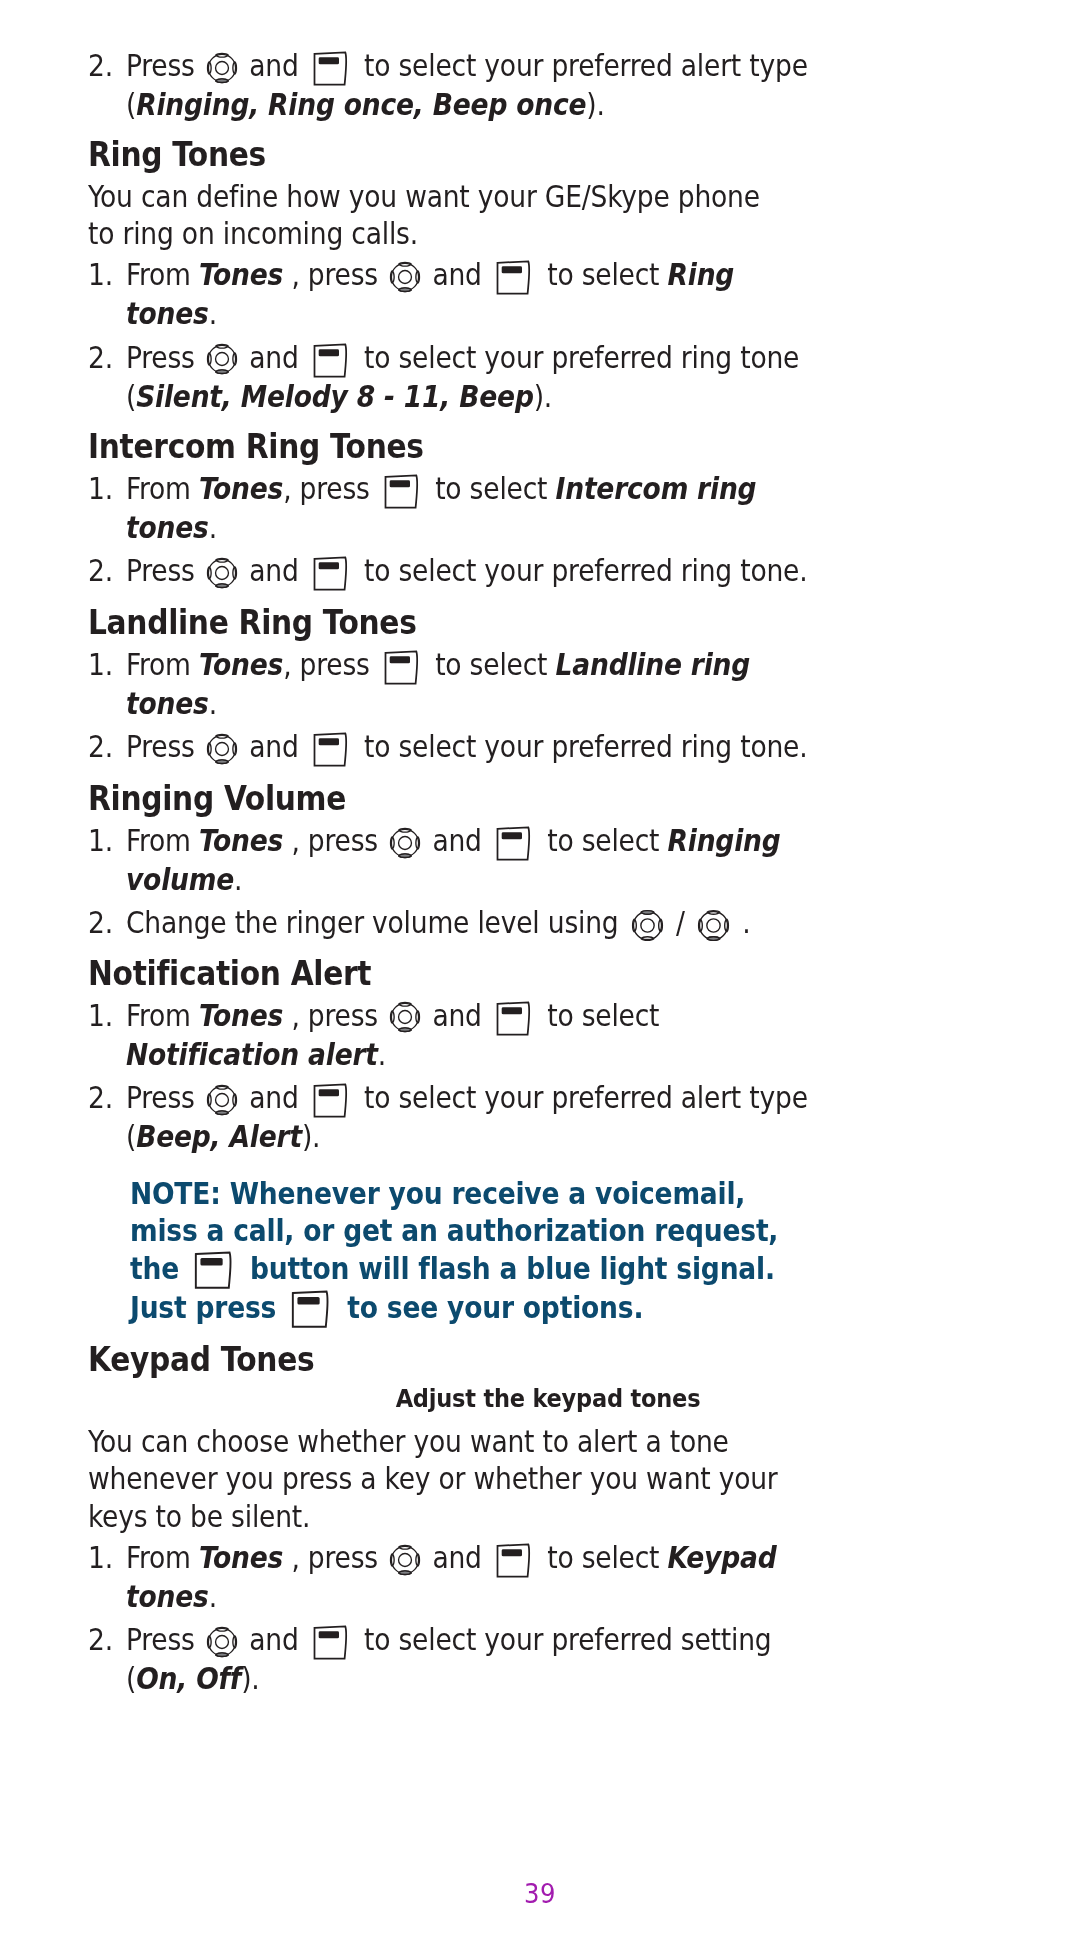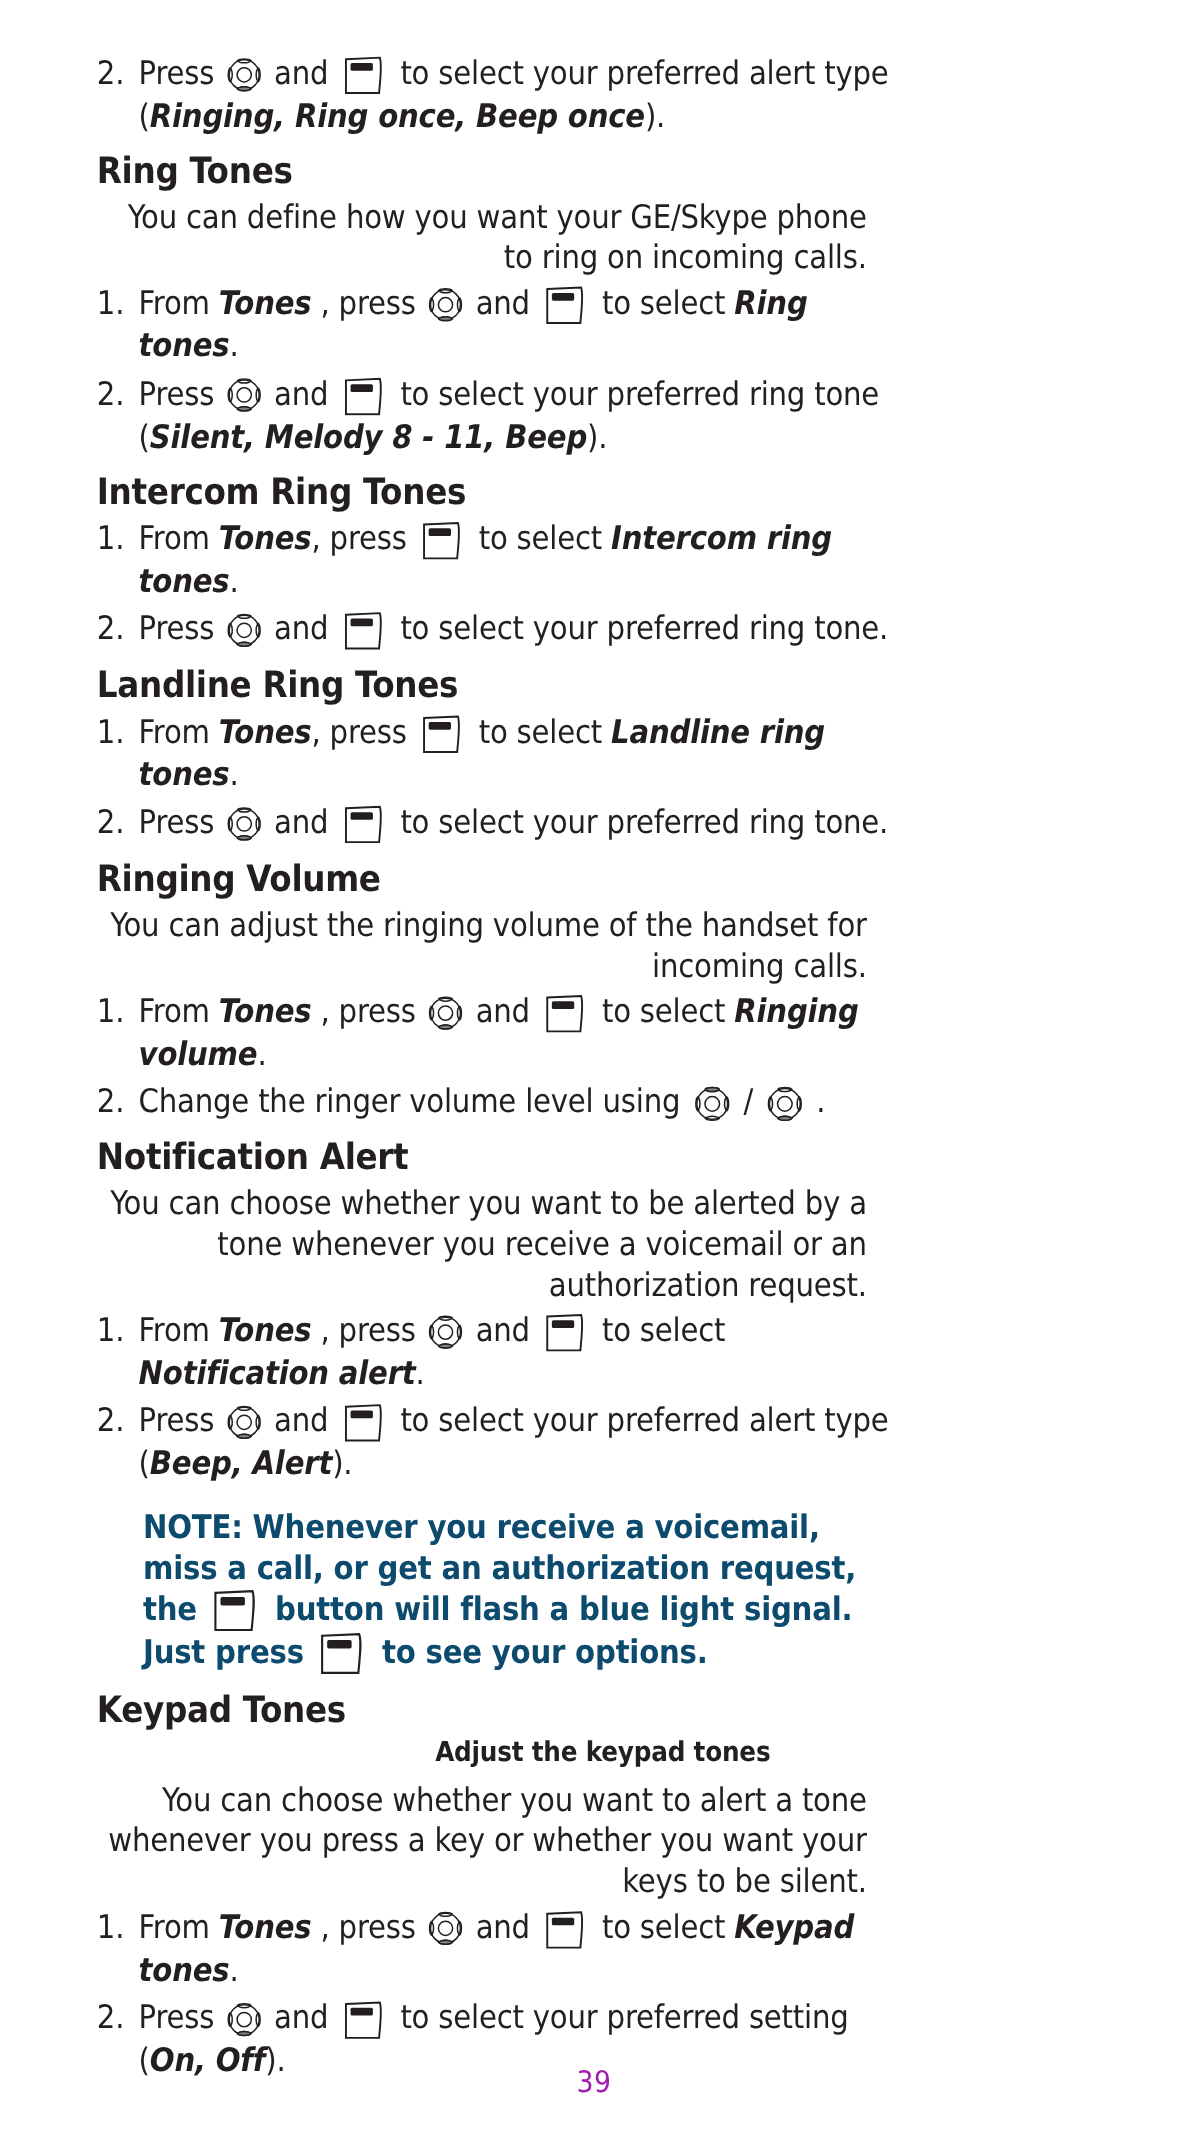--- a/index.html
+++ b/index.html
@@ -29,21 +29,20 @@
     font-size: 29.5px;
     line-height: 1.26;
     letter-spacing: -0.2px;
     color: #231f20;
     font-stretch: condensed;
   }
 
   .para {
     margin: 0 0 4px 0;
     max-width: 700px;
-    text-align: right;
   }
 
   .step {
     position: relative;
     margin: 0 0 6px 0;
     padding-left: 38px;
     max-width: 720px;
   }
   .step .num {
     position: absolute;
@@ -199,21 +198,20 @@
     <span class="num">2.</span><span>Press </span><span class="ico nav"><svg viewBox="0 0 100 100">
           <use href="#navpad-base"></use>
           <path d="M32 88 C38 94 62 94 68 88 C62 80 38 80 32 88 Z" fill="#808285" stroke="#231f20" stroke-width="4"></path>
         </svg></span><span> and </span><span class="ico soft"><svg viewBox="0 0 120 100">
           <path d="M10 8 L98 4 C104 22 100 52 96 96 L10 96 Z" fill="#ffffff" stroke="#231f20" stroke-width="5"></path>
           <rect x="22" y="18" width="58" height="20" rx="4" fill="#231f20"></rect>
         </svg></span><span> to select your preferred ring tone.</span>
   </p>
 
   <h2 class="section">Ringing Volume</h2>
-  <p class="para">You can adjust the ringing volume of the handset for incoming calls.</p>
 
   <p class="step">
     <span class="num">1.</span><span>From </span><span class="bi">Tones</span><span> , press </span><span class="ico nav"><svg viewBox="0 0 100 100">
           <use href="#navpad-base"></use>
           <path d="M32 88 C38 94 62 94 68 88 C62 80 38 80 32 88 Z" fill="#808285" stroke="#231f20" stroke-width="4"></path>
         </svg></span><span> and </span><span class="ico soft"><svg viewBox="0 0 120 100">
           <path d="M10 8 L98 4 C104 22 100 52 96 96 L10 96 Z" fill="#ffffff" stroke="#231f20" stroke-width="5"></path>
           <rect x="22" y="18" width="58" height="20" rx="4" fill="#231f20"></rect>
         </svg></span><span> to select </span><span class="bi">Ringing volume</span><span>.</span>
   </p>
@@ -222,21 +220,20 @@
     <span class="num">2.</span><span>Change the ringer volume level using </span><span class="ico navbig"><svg viewBox="0 0 100 100">
           <use href="#navpad-base"></use>
           <path d="M32 12 C38 6 62 6 68 12 C62 20 38 20 32 12 Z" fill="#808285" stroke="#231f20" stroke-width="4"></path>
         </svg></span><span> / </span><span class="ico navbig"><svg viewBox="0 0 100 100">
           <use href="#navpad-base"></use>
           <path d="M32 88 C38 94 62 94 68 88 C62 80 38 80 32 88 Z" fill="#808285" stroke="#231f20" stroke-width="4"></path>
         </svg></span><span> .</span>
   </p>
 
   <h2 class="section">Notification Alert</h2>
-  <p class="para">You can choose whether you want to be alerted by a tone whenever you receive a voicemail or an authorization request.</p>
 
   <p class="step">
     <span class="num">1.</span><span>From </span><span class="bi">Tones</span><span> , press </span><span class="ico nav"><svg viewBox="0 0 100 100">
           <use href="#navpad-base"></use>
           <path d="M32 88 C38 94 62 94 68 88 C62 80 38 80 32 88 Z" fill="#808285" stroke="#231f20" stroke-width="4"></path>
         </svg></span><span> and </span><span class="ico soft"><svg viewBox="0 0 120 100">
           <path d="M10 8 L98 4 C104 22 100 52 96 96 L10 96 Z" fill="#ffffff" stroke="#231f20" stroke-width="5"></path>
           <rect x="22" y="18" width="58" height="20" rx="4" fill="#231f20"></rect>
         </svg></span><span> to select </span><span class="bi">Notification alert</span><span>.</span>
   </p>

